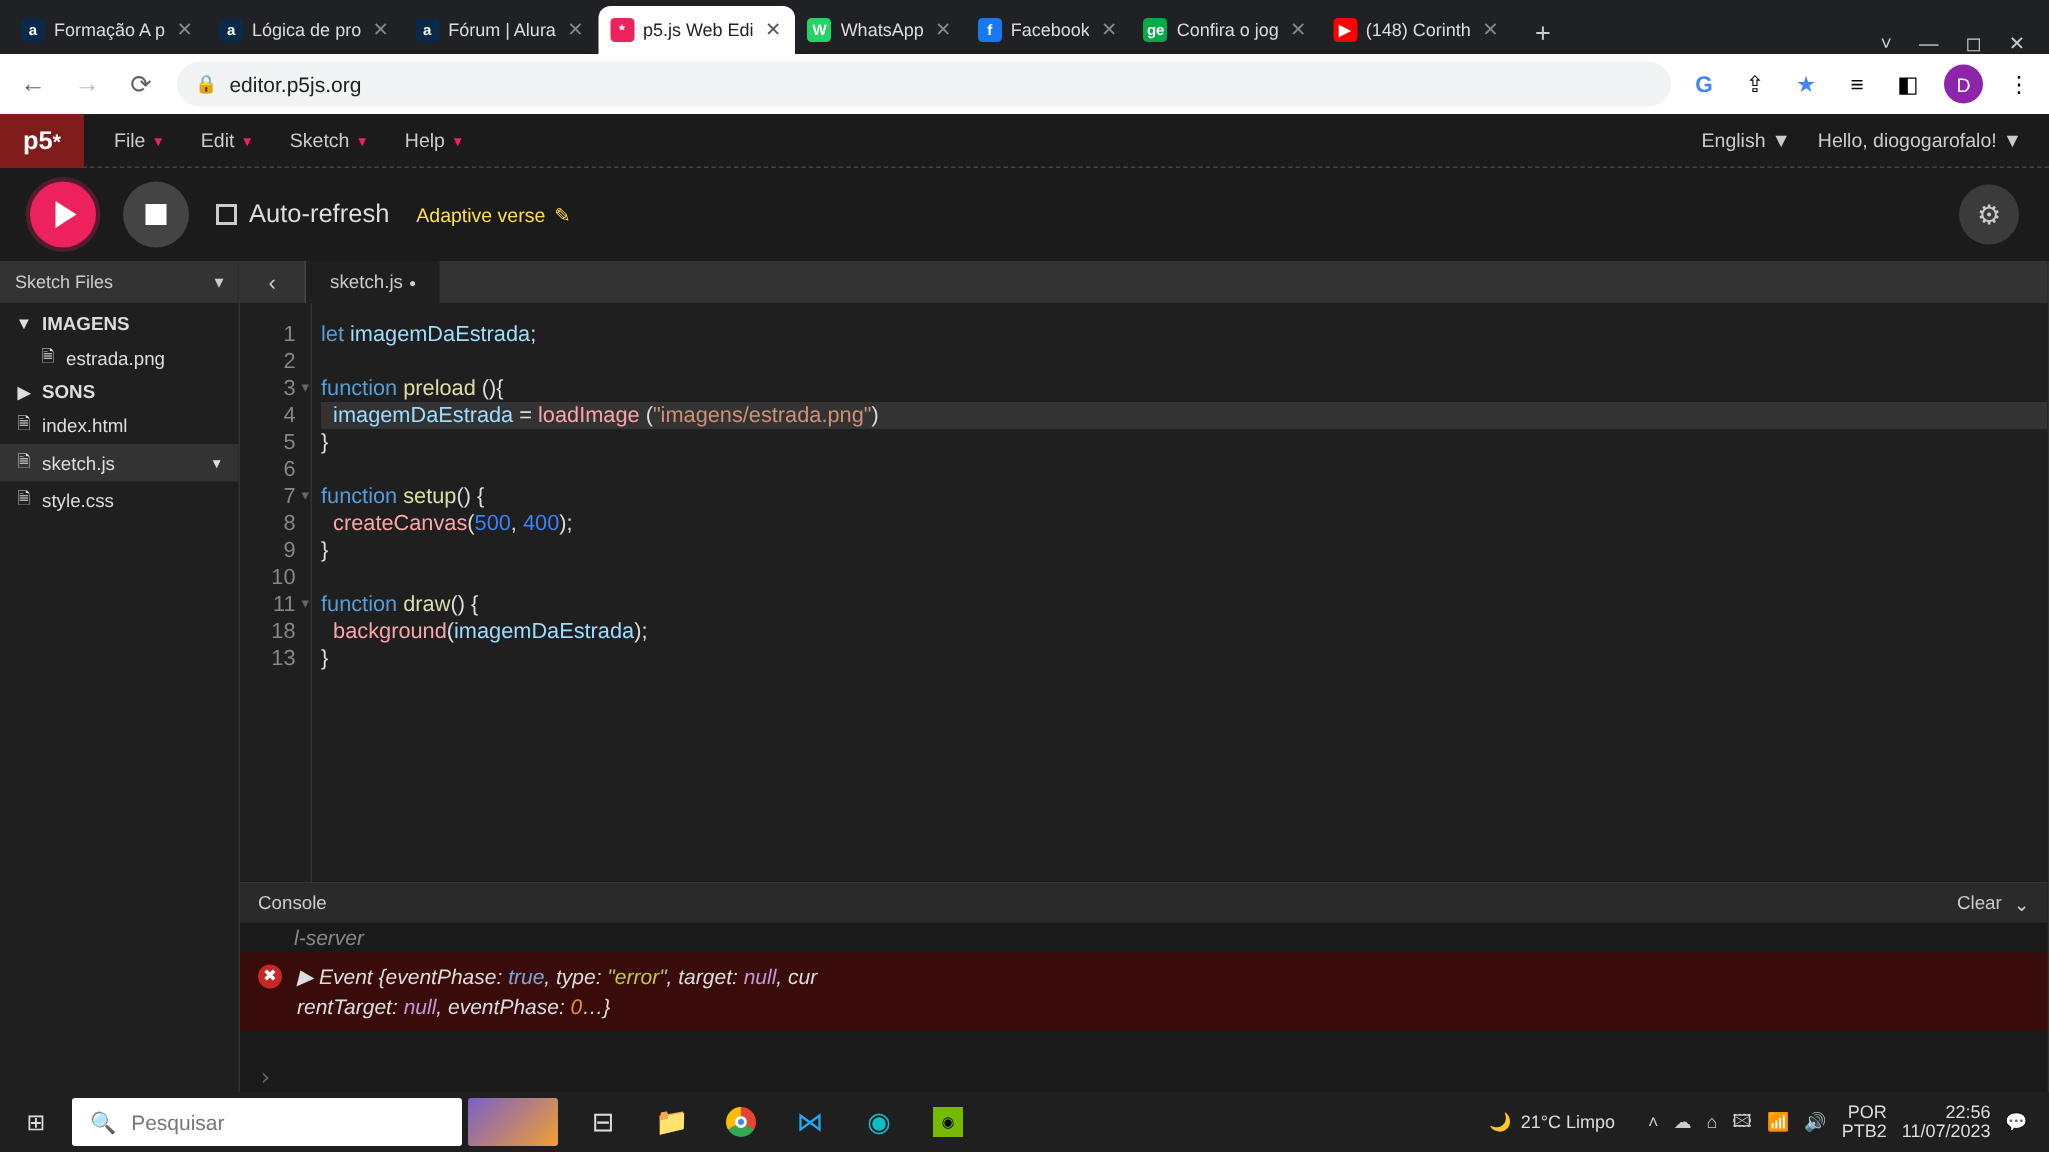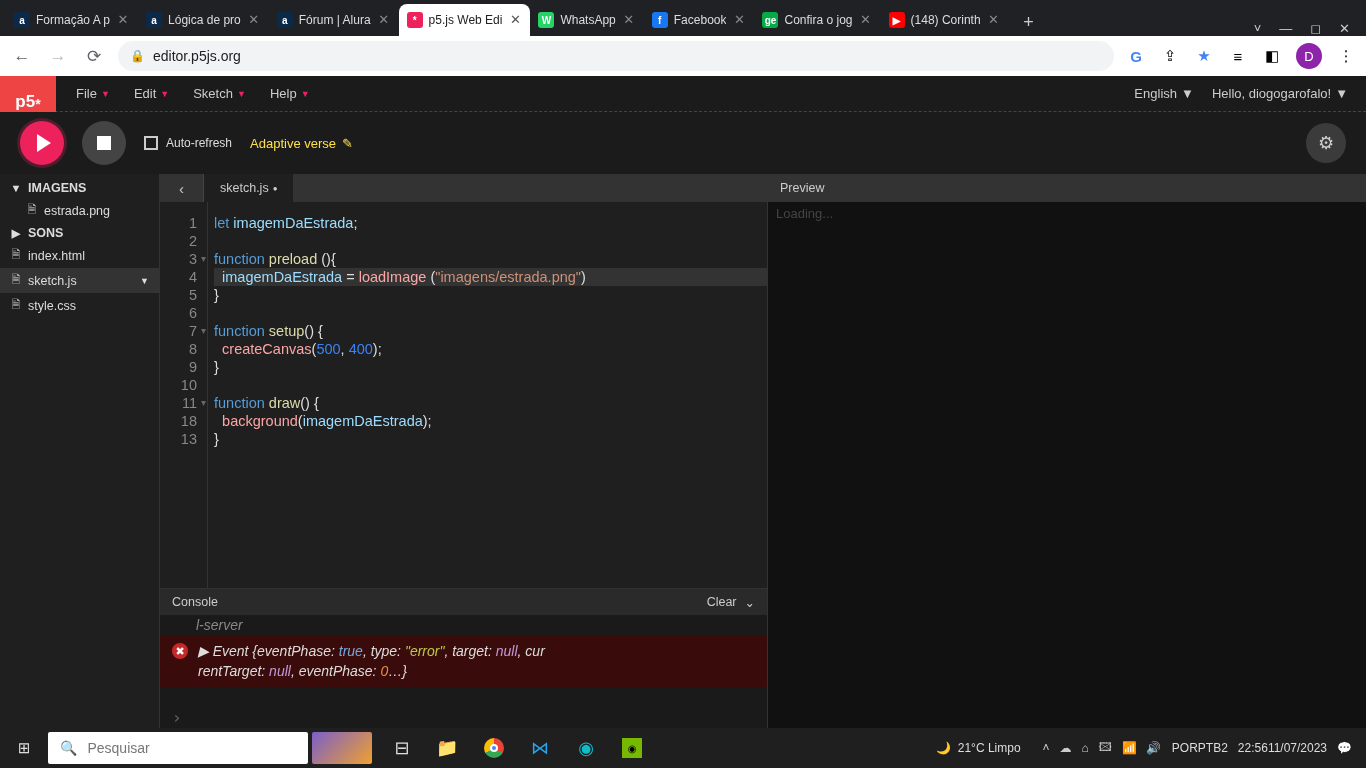--- a/index.html
+++ b/index.html
@@ -20,33 +20,33 @@
 .navbtn{width:24px;height:24px;display:flex;align-items:center;justify-content:center;color:#5f6368;font-size:17px}
 .navbtn.dis{color:#bbb}
 .omni{flex:1;height:30px;background:#f1f3f4;border-radius:15px;display:flex;align-items:center;padding:0 12px;gap:8px;font-size:14px;color:#202124}
 .omni .lock{font-size:12px;color:#5f6368}
 .exticons{display:flex;align-items:center;gap:14px}
 .exticons .ic{width:20px;height:20px;display:flex;align-items:center;justify-content:center;font-size:15px}
 .avatar{width:26px;height:26px;border-radius:50%;background:#8e24aa;color:#fff;display:flex;align-items:center;justify-content:center;font-size:13px;font-weight:500}
 
 .p5app{position:absolute;top:76px;left:0;right:0;bottom:40px;background:#1b1b1b;display:flex;flex-direction:column}
 .p5header{height:36px;background:#1b1b1b;display:flex;align-items:center;border-bottom:1px dashed #444}
-.p5logo{width:56px;height:36px;background:#ef4444;color:#fff;display:flex;align-items:flex-end;justify-content:center;font-weight:bold;font-size:17px}
+.p5logo{width:56px;height:36px;background:#7f1d1d;color:#fff;display:flex;align-items:center;justify-content:center;font-weight:bold;font-size:17px}
 .p5menu{display:flex;gap:4px;margin-left:10px}
 .p5menu .mi{color:#ccc;font-size:13px;padding:6px 10px;display:flex;align-items:center;gap:4px}
 .p5menu .mi .dd{font-size:9px;color:#ed225d}
 .p5right{margin-left:auto;display:flex;gap:18px;padding-right:18px}
 .p5right .mi{color:#ccc;font-size:13px;display:flex;align-items:center;gap:4px}
 
 .p5tool{height:62px;display:flex;align-items:center;padding:0 20px;gap:18px}
 .playbtn{width:44px;height:44px;border-radius:50%;background:#ed225d;display:flex;align-items:center;justify-content:center;box-shadow:0 0 0 3px rgba(237,34,93,.25)}
 .playbtn::before{content:"";border-left:14px solid #fff;border-top:9px solid transparent;border-bottom:9px solid transparent;margin-left:3px}
 .stopbtn{width:44px;height:44px;border-radius:50%;background:#444;display:flex;align-items:center;justify-content:center}
 .stopbtn::before{content:"";width:14px;height:14px;background:#fff}
-.chk{display:flex;align-items:center;gap:8px;color:#ddd;font-size:12px}
+.chk{display:flex;align-items:center;gap:8px;color:#ddd;font-size:17px}
 .chk .box{width:14px;height:14px;border:2px solid #ccc}
 .sketchname{color:#fde047;font-size:13px;display:flex;align-items:center;gap:6px}
 .gear{margin-left:auto;width:40px;height:40px;border-radius:50%;background:#3b3b3b;display:flex;align-items:center;justify-content:center;color:#ccc;font-size:18px}
 
 .p5main{flex:1;display:flex;min-height:0}
 .sidebar{width:160px;background:#1f1f1f;display:flex;flex-direction:column;border-right:1px solid #333}
 .sbhead{height:28px;background:#333;color:#ccc;font-size:12px;display:flex;align-items:center;padding:0 10px;justify-content:space-between}
 .sbtree{flex:1;padding:4px 0;font-size:12.5px;color:#ddd;font-family:Consolas,monospace}
 .sbitem{padding:3px 10px;display:flex;align-items:center;gap:6px}
 .sbitem.fold{font-weight:bold}
@@ -78,21 +78,21 @@
 .prevhead{height:28px;background:#333;color:#ccc;font-size:12.5px;display:flex;align-items:center;padding:0 12px}
 .prevbody{flex:1;color:#444;font-size:13px;padding:4px 8px}
 
 .taskbar{position:absolute;bottom:0;left:0;right:0;height:40px;background:#1f1f1f;display:flex;align-items:center;color:#ddd;font-size:12px}
 .taskbar .start{width:48px;height:40px;display:flex;align-items:center;justify-content:center;font-size:15px}
 .search{width:260px;height:32px;background:#fff;color:#777;display:flex;align-items:center;gap:10px;padding:0 12px;font-size:14px;border-radius:2px}
 .tbicons{display:flex;align-items:center;gap:2px;margin-left:8px}
 .tbicons .ti{width:44px;height:40px;display:flex;align-items:center;justify-content:center;font-size:18px}
 .tray{margin-left:auto;display:flex;align-items:center;gap:10px;padding-right:14px}
 .tray .sm{font-size:12px;color:#ccc}
-.tray .col{display:flex;flex-direction:row;align-items:flex-start;line-height:13px}
+.tray .col{display:flex;flex-direction:column;align-items:flex-end;line-height:13px}
 .weather{display:flex;align-items:center;gap:6px;margin-right:12px}
 </style>
 </head>
 <body>
 
 <div class="chrome">
   <div class="tabstrip" id="tabstrip">
       <div class="tab">
         <span class="fav" style="background:#0b2a4a;color:#fff">a</span>
         <span class="lbl">Formação A p</span>
@@ -189,20 +189,24 @@
       <span>Auto-refresh</span>
     </div>
     <div class="sketchname">
       <span>Adaptive verse</span>
       <span>✎</span>
     </div>
     <div class="gear">⚙</div>
   </div>
   <div class="p5main">
     <div class="sidebar">
+      <div class="sbhead">
+        <span>Sketch Files</span>
+        <span>▾</span>
+      </div>
       <div class="sbtree" id="sbtree">
           <div class="sbitem fold" style="">
             <span class="ic">▼</span>
             <span>IMAGENS</span>
           </div>
           <div class="sbitem" style="padding-left:26px">
             <span class="ic">🗎</span>
             <span>estrada.png</span>
           </div>
           <div class="sbitem fold" style="">
@@ -261,24 +265,20 @@
         <div class="consbody">
           <div class="crow1">l-server</div>
           <div class="crow2">
             <div class="erric">✖</div>
             <div class="msg"><span>▶ Event {eventPhase: </span><span class="cv-true">true</span><span>, type: </span><span class="cv-str">"error"</span><span>, target: </span><span class="cv-null">null</span><span>, cur</span><br><span>rentTarget: </span><span class="cv-null">null</span><span>, eventPhase: </span><span class="cv-num">0</span><span>…}</span></div>
           </div>
         </div>
         <div class="consin">›</div>
       </div>
     </div>
-    <div class="preview">
-      <div class="prevhead">Preview</div>
-      <div class="prevbody">Loading...</div>
-    </div>
   </div>
 </div>
 
 <div class="taskbar">
   <div class="start">⊞</div>
   <div class="search">
     <span>🔍</span>
     <span>Pesquisar</span>
   </div>
   <div style="width:60px;height:32px;margin-left:4px;background:linear-gradient(135deg,#7b5fc9,#f0a030);border-radius:2px"></div>

